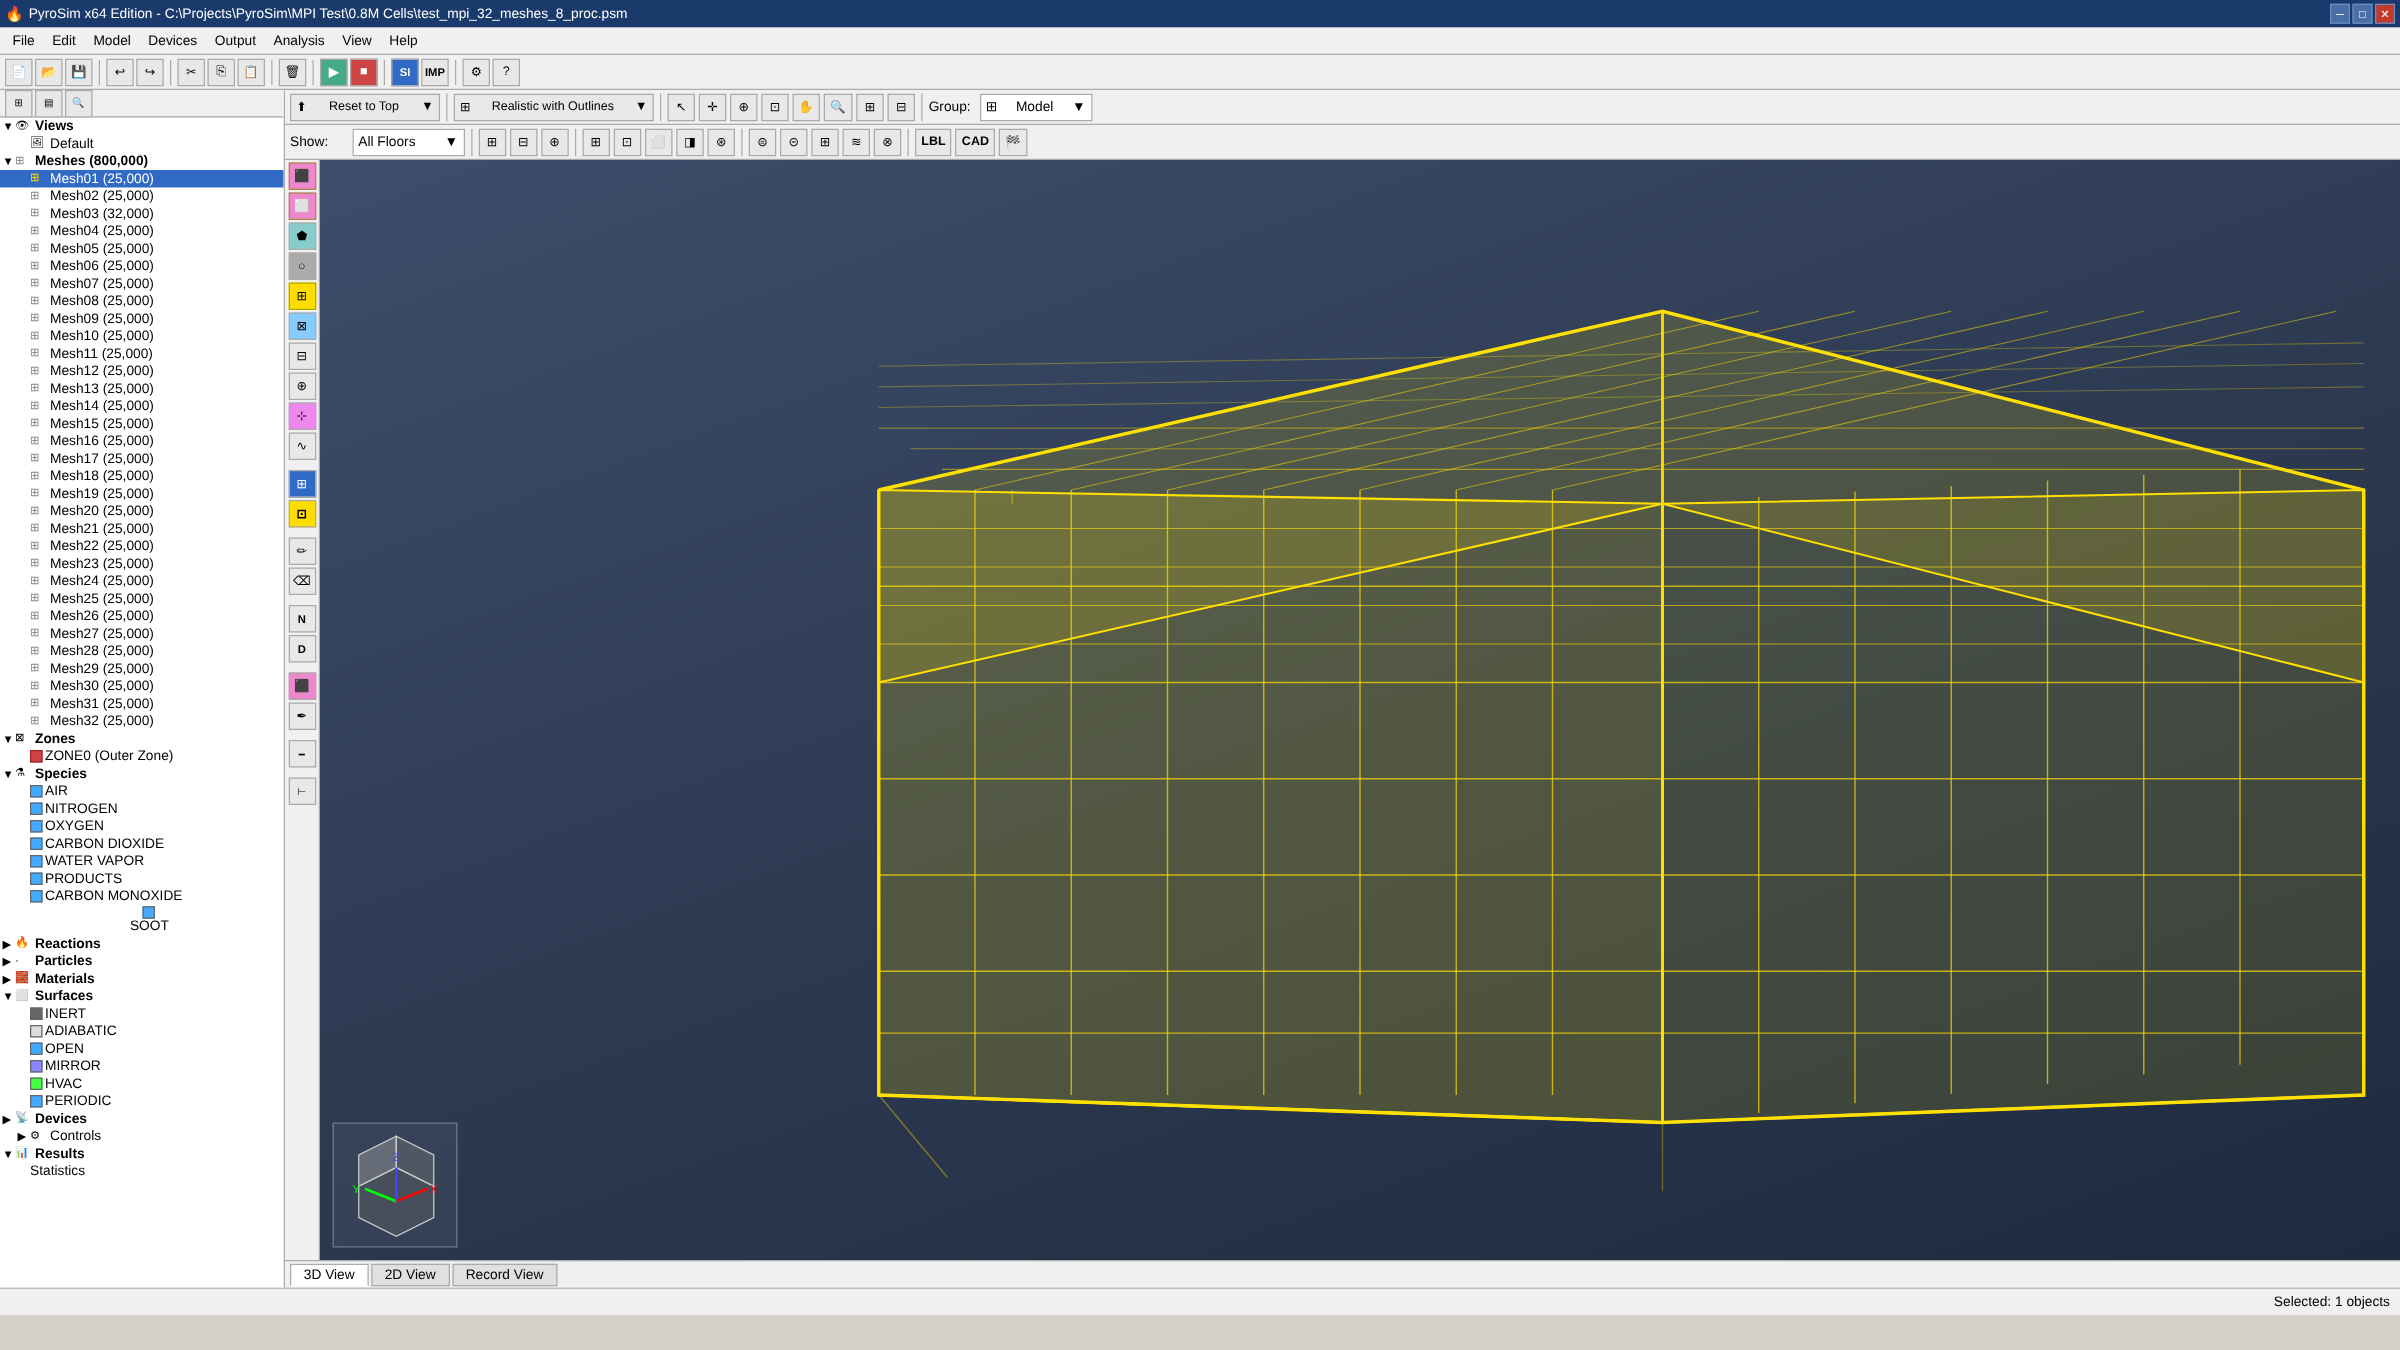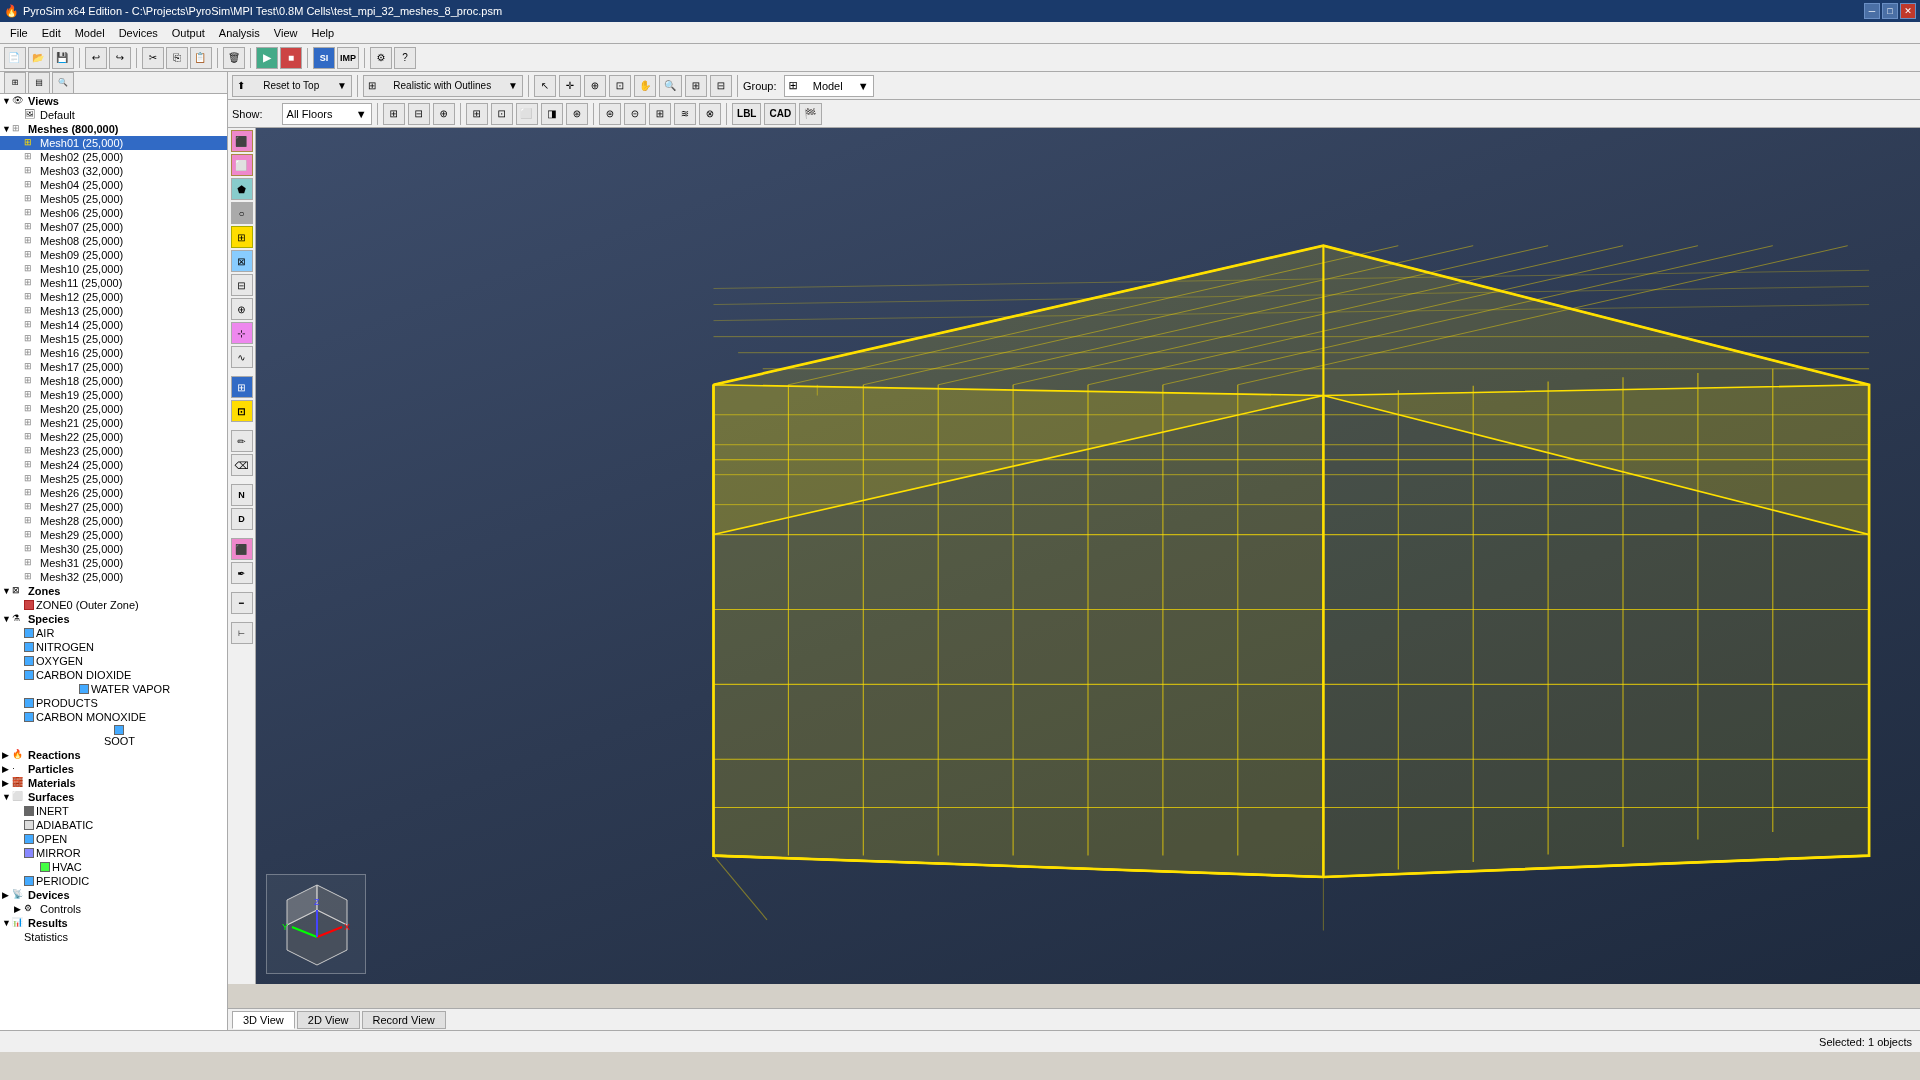--- a/index.html
+++ b/index.html
@@ -157,21 +157,20 @@
 
     
     #bottom-tabs {
       background: #f0f0f0;
       height: 22px;
       display: flex;
       align-items: center;
       padding: 0 4px;
       border-top: 1px solid #aaa;
       gap: 2px;
-      margin-top: 24px;
     }
     .tab-btn {
       padding: 2px 10px;
       background: #e0e0e0;
       border: 1px solid #aaa;
       cursor: pointer;
       font-size: 11px;
     }
     .tab-btn.active { background: #fff; border-bottom: 1px solid #fff; }
 
@@ -511,21 +510,21 @@
       <div class="tree-item" style="padding-left:14px;">
           <span style="width:10px;display:inline-block;"></span>
           <span class="icon-box" style="background:#4af;"></span>
           <span>OXYGEN</span>
         </div>
       <div class="tree-item" style="padding-left:14px;">
           <span style="width:10px;display:inline-block;"></span>
           <span class="icon-box" style="background:#4af;"></span>
           <span>CARBON DIOXIDE</span>
         </div>
-      <div class="tree-item" style="padding-left:14px;justify-content:center;">
+      <div class="tree-item" style="padding-left:14px;">
           <span style="width:10px;display:inline-block;"></span>
           <span class="icon-box" style="background:#4af;"></span>
           <span>WATER VAPOR</span>
         </div>
       <div class="tree-item" style="padding-left:14px;">
           <span style="width:10px;display:inline-block;"></span>
           <span class="icon-box" style="background:#4af;"></span>
           <span>PRODUCTS</span>
         </div>
       <div class="tree-item" style="padding-left:14px;">
@@ -575,21 +574,21 @@
       <div class="tree-item" style="padding-left:14px;">
           <span style="width:10px;display:inline-block;"></span>
           <span class="icon-box" style="background:#4af;"></span>
           <span>OPEN</span>
         </div>
       <div class="tree-item" style="padding-left:14px;">
           <span style="width:10px;display:inline-block;"></span>
           <span class="icon-box" style="background:#88f;"></span>
           <span>MIRROR</span>
         </div>
-      <div class="tree-item" style="padding-left:30px;">
+      <div class="tree-item" style="padding-left:14px;">
           <span style="width:10px;display:inline-block;"></span>
           <span class="icon-box" style="background:#4f4;"></span>
           <span>HVAC</span>
         </div>
       <div class="tree-item" style="padding-left:14px;">
           <span style="width:10px;display:inline-block;"></span>
           <span class="icon-box" style="background:#4af;"></span>
           <span>PERIODIC</span>
         </div>
 

